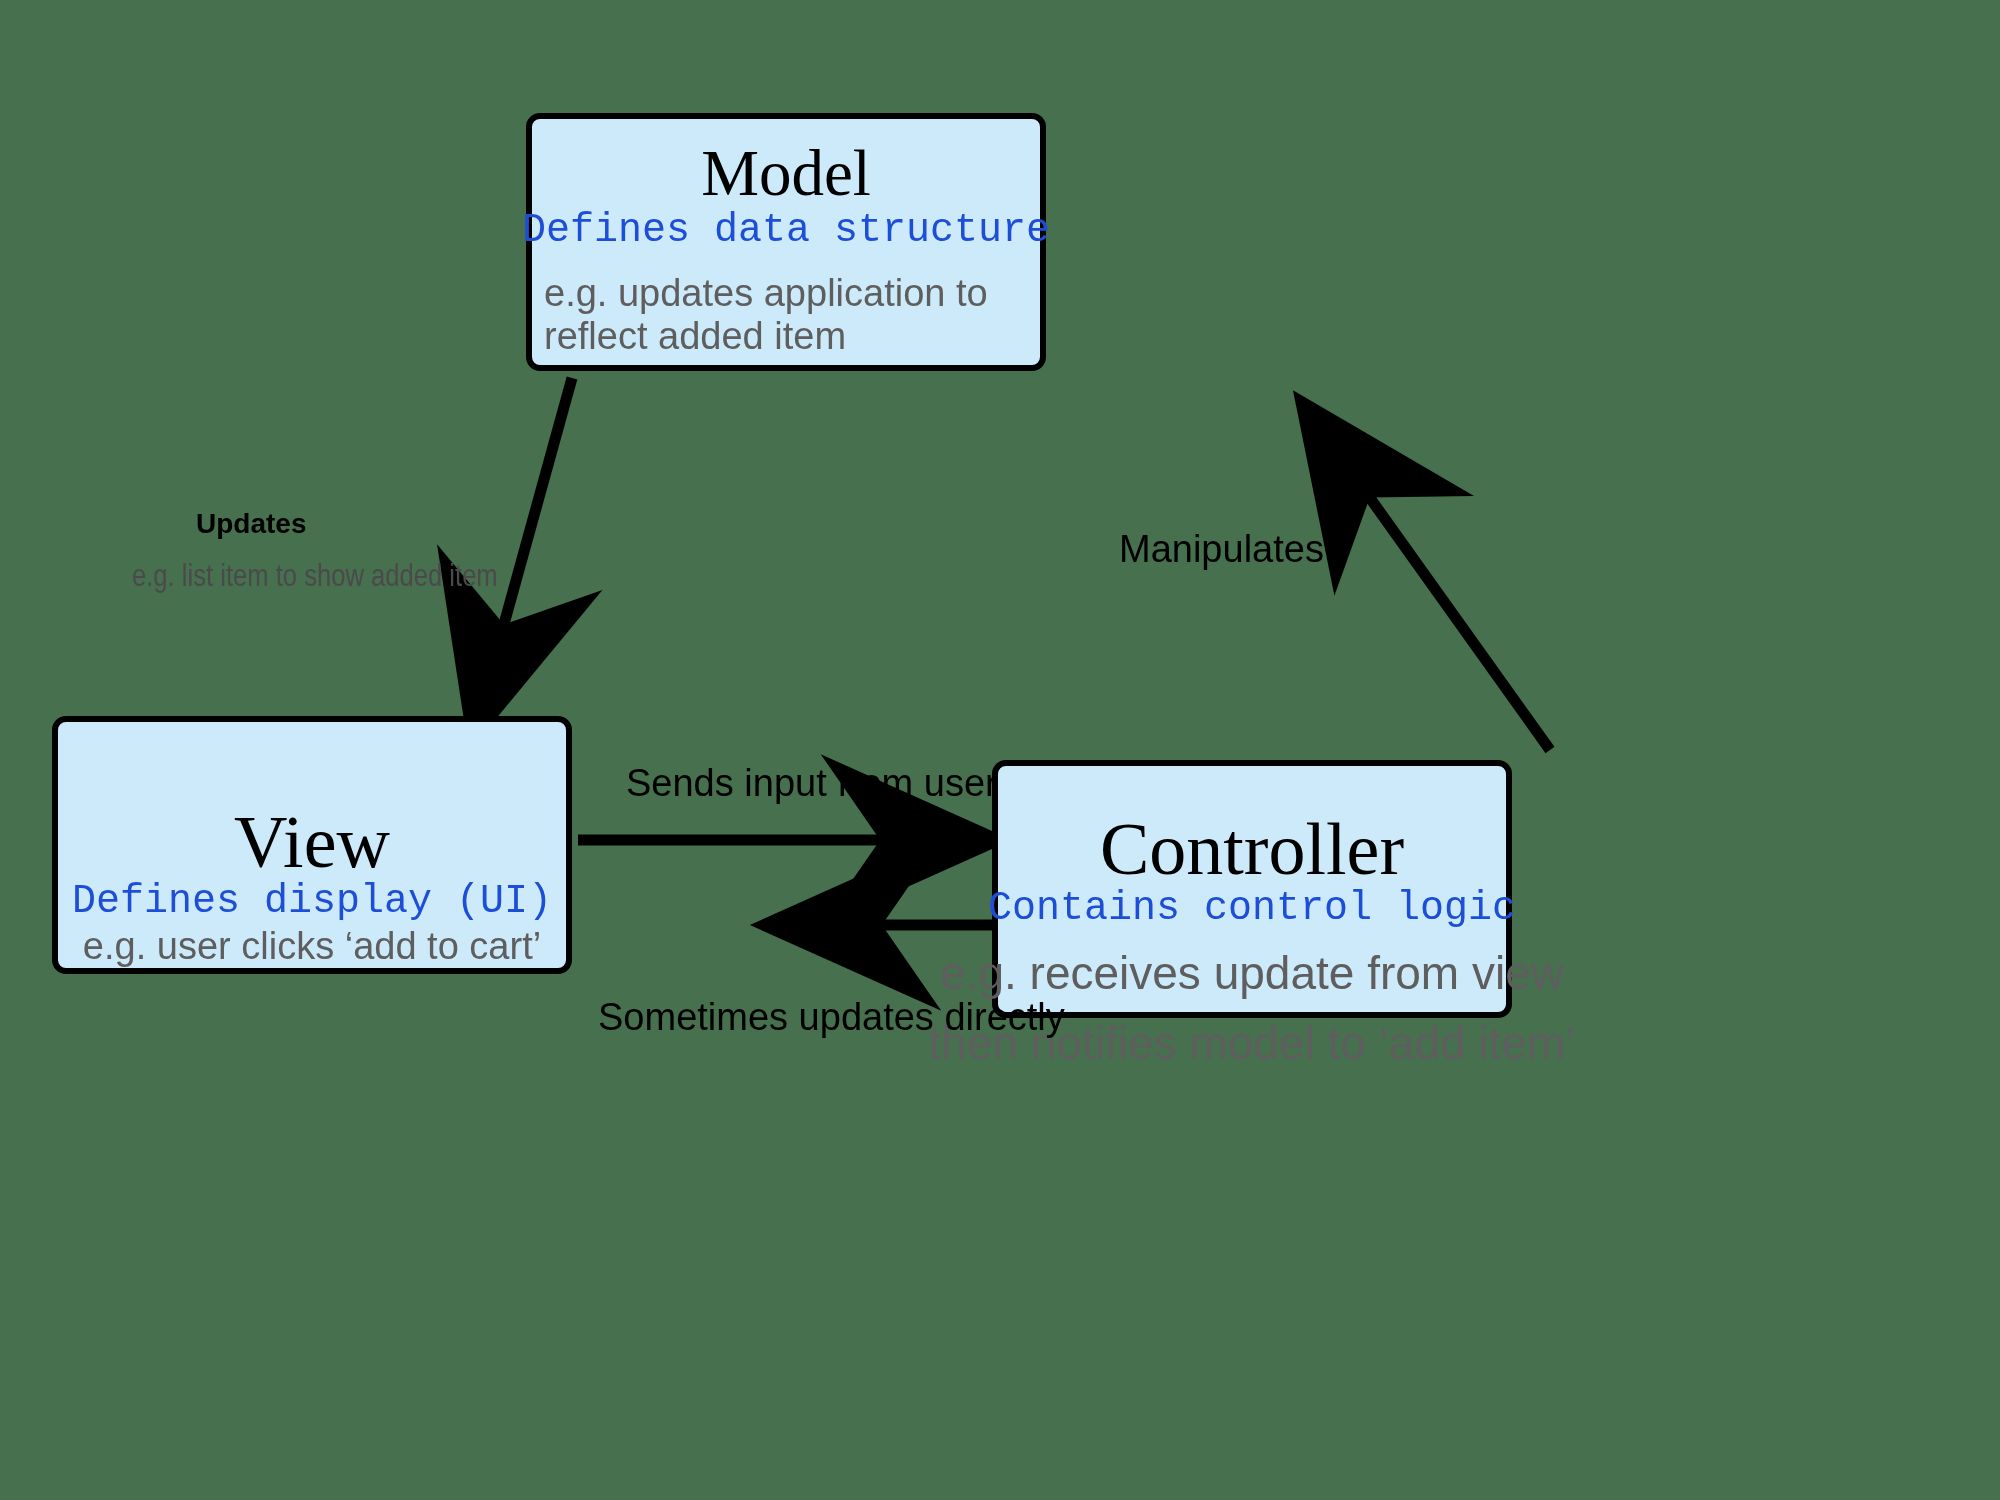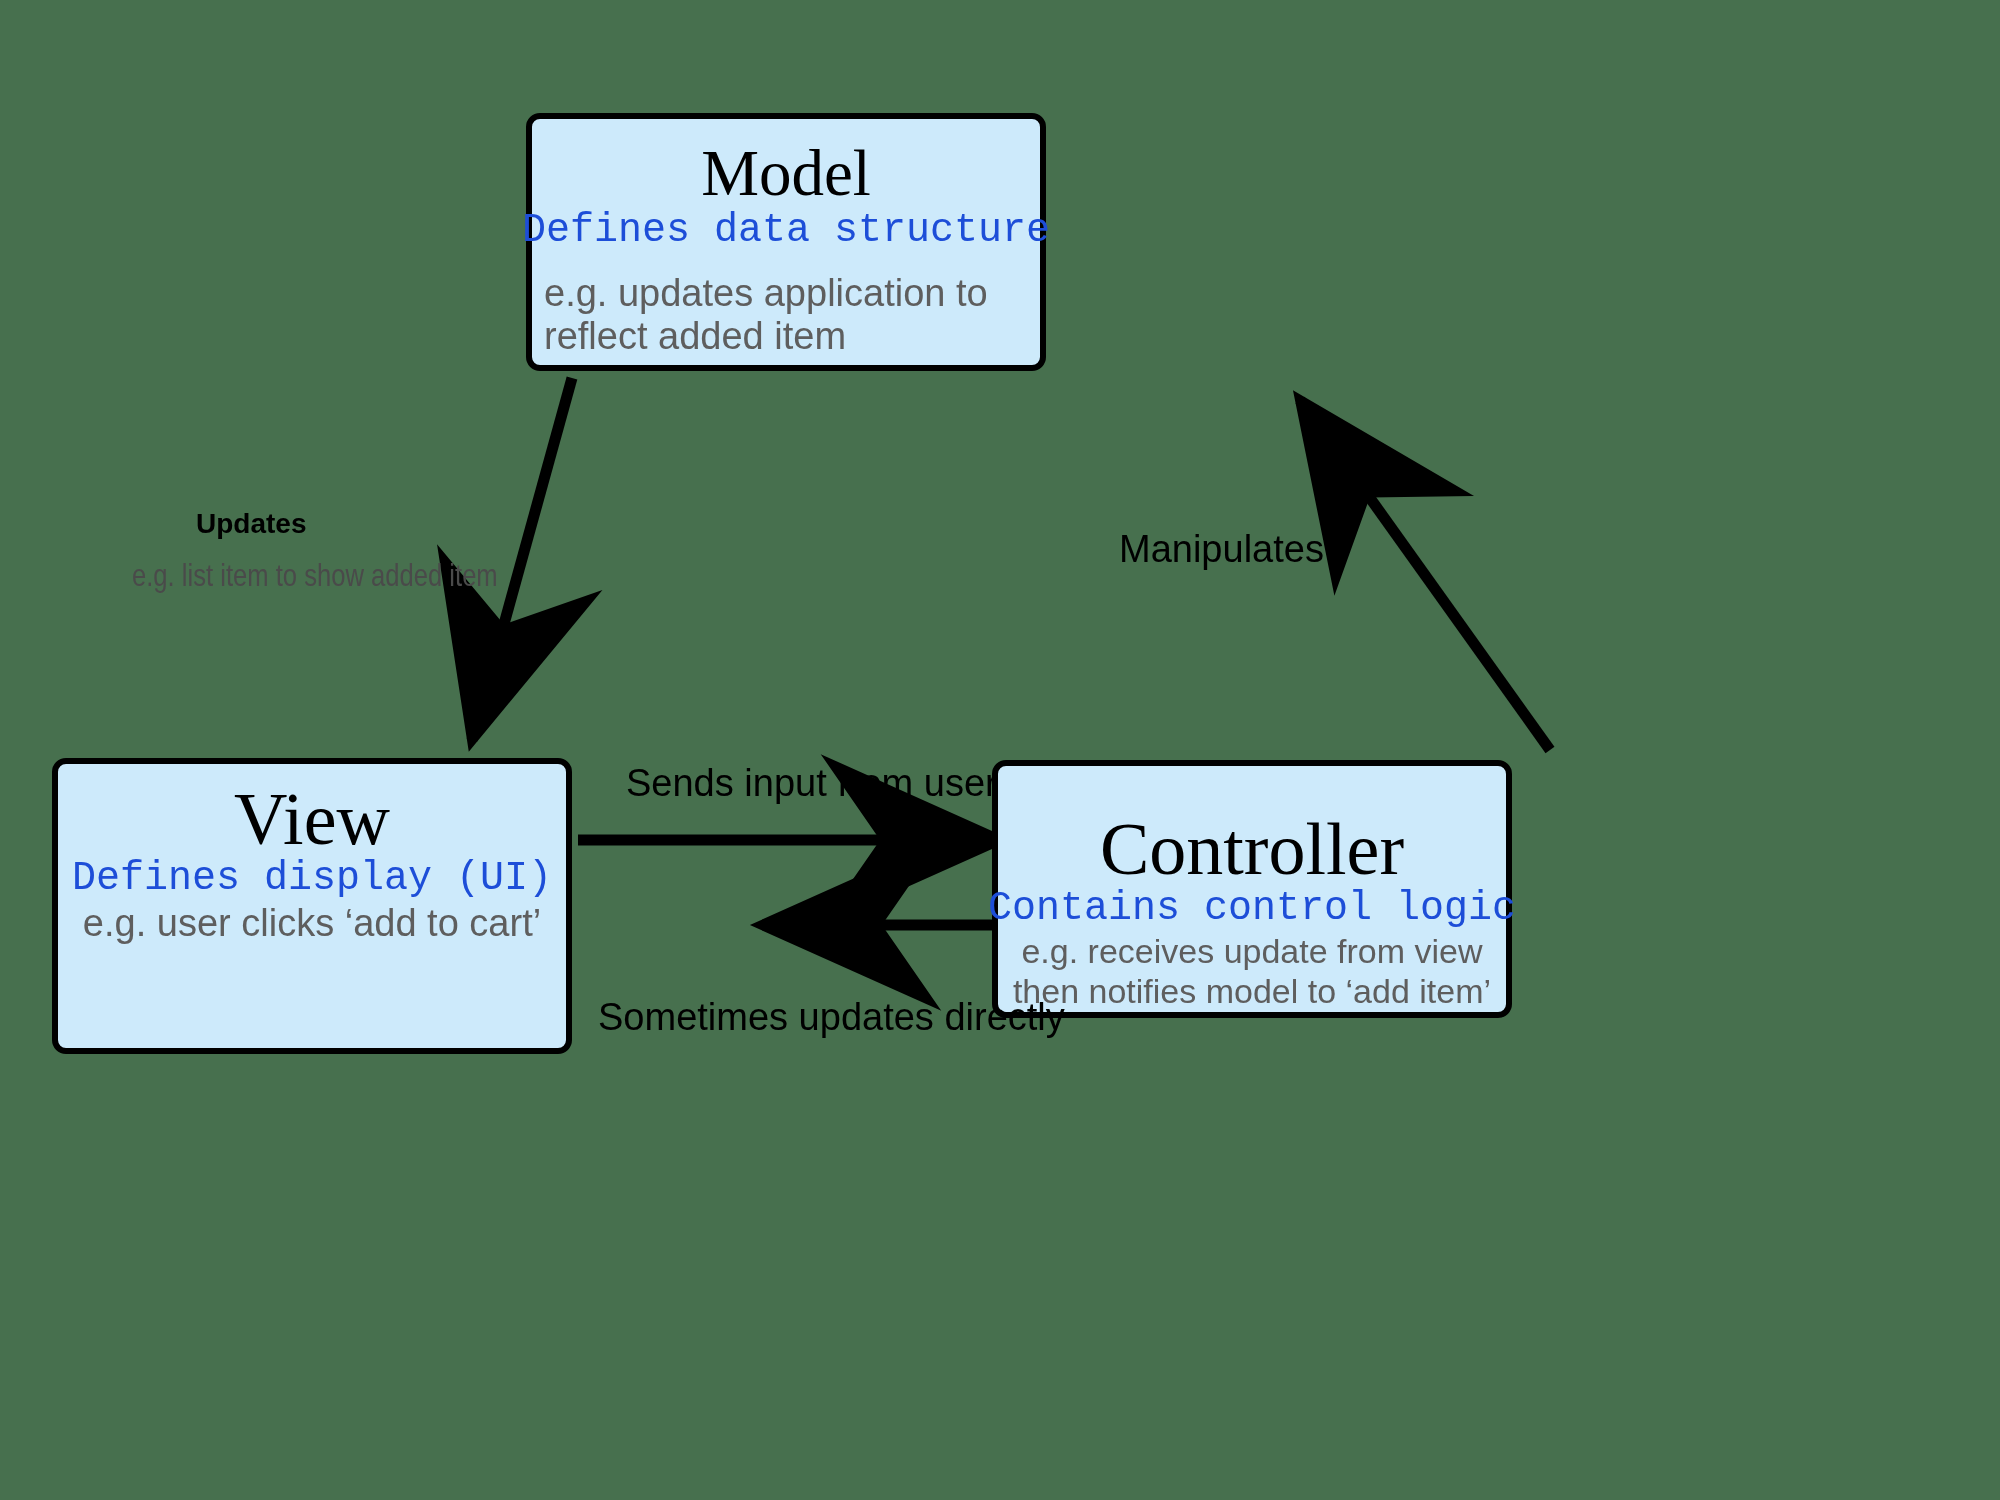--- a/index.html
+++ b/index.html
@@ -74,40 +74,41 @@
     text-align: left;
     margin-top: 20px;
     padding-left: 12px;
     white-space: normal;
     width: 470px;
   }
 
   
   #node-view {
     left: 52px;
-    top: 758px;
+    top: 716px;
     width: 520px;
-    height: 296px;
+    height: 258px;
     padding-top: 18px;
+    justify-content: flex-end;
   }
   #node-view .node-title { font-size: 74px; }
   #node-view .node-sub { font-size: 40px; margin-top: 2px; }
   #node-view .node-eg { font-size: 38px; margin-top: 2px; white-space: nowrap; }
 
   
   #node-controller {
     left: 992px;
     top: 760px;
     width: 520px;
     height: 258px;
     padding-top: 46px;
   }
   #node-controller .node-title { font-size: 74px; }
   #node-controller .node-sub { font-size: 40px; margin-top: 2px; }
-  #node-controller .node-eg { font-size: 34px; margin-top: 2px; white-space: nowrap; }
+  #node-controller .node-eg { font-size: 46px; margin-top: 18px; white-space: nowrap; }
   #node-controller .node-eg.wide { margin-left: 0; }
 
   
   .edge-label {
     position: absolute;
     font-family: "Liberation Sans", sans-serif;
     color: #000000;
     white-space: nowrap;
   }
   .edge-sublabel {

